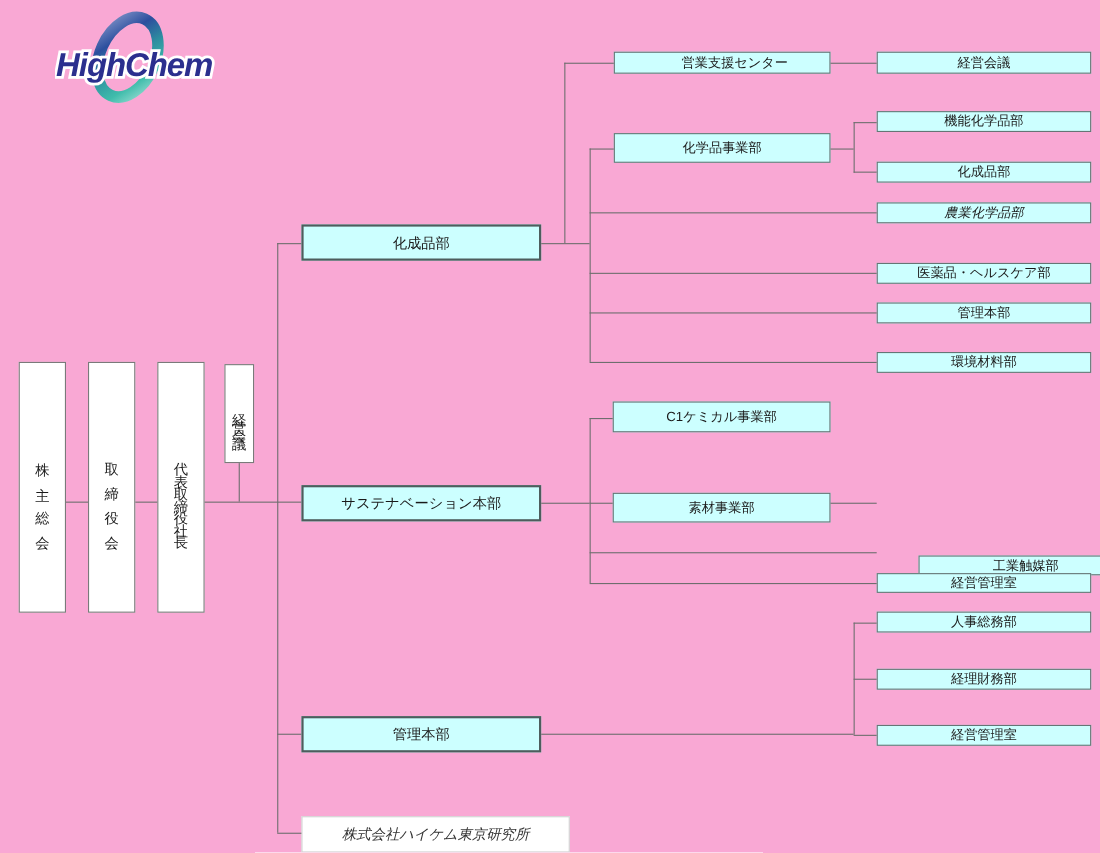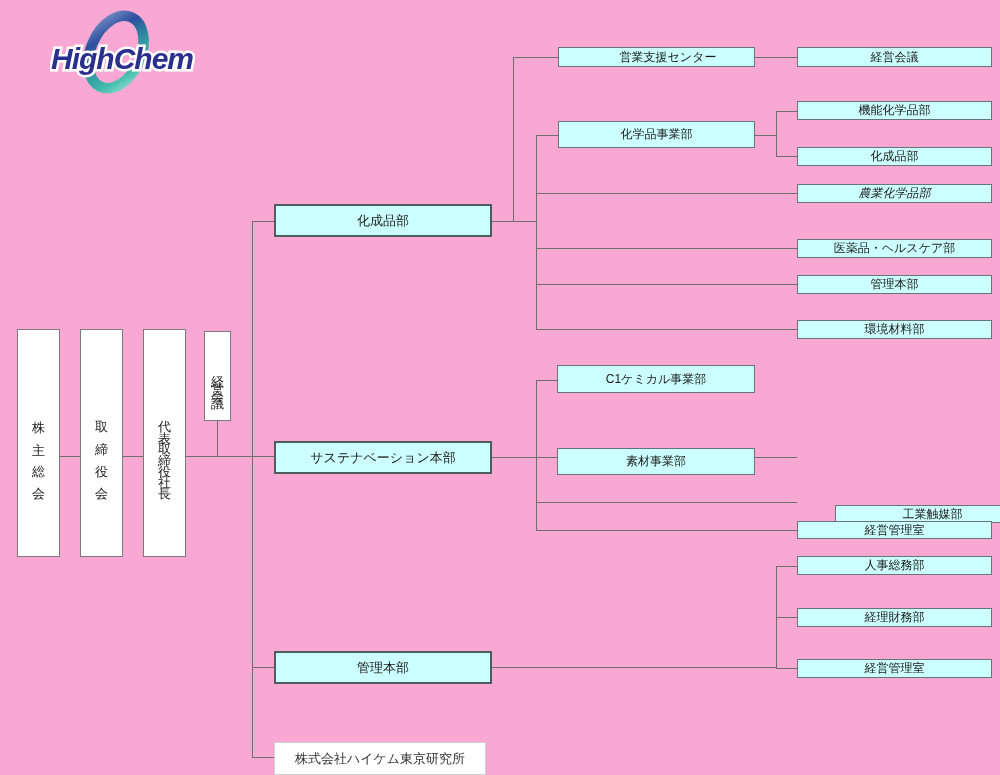--- a/index.html
+++ b/index.html
@@ -79,21 +79,21 @@
 
   <div class="node hq" style="left:274px; top:204px; width:218px; height:33px;">
       <span>化成品部</span>
     </div>
   <div class="node hq" style="left:274px; top:441px; width:218px; height:33px;">
       <span>サステナベーション本部</span>
     </div>
   <div class="node hq" style="left:274px; top:651px; width:218px; height:33px;">
       <span>管理本部</span>
     </div>
-  <div class="node plain" style="left:274px; top:742px; width:212px; height:33px;">
+  <div class="node plain" style="left:274px; top:742px; width:244px; height:33px;font-style:italic;">
       <span>株式会社ハイケム東京研究所</span>
     </div>
 
   <div class="node dept" style="left:558px; top:47px;  width:197px; height:20px;padding-left:23px;">
       <span>営業支援センター</span>
     </div>
   <div class="node dept" style="left:797px; top:47px;  width:195px; height:20px;">
       <span>経営会議</span>
     </div>
   <div class="node dept" style="left:558px; top:121px; width:197px; height:27px;">

